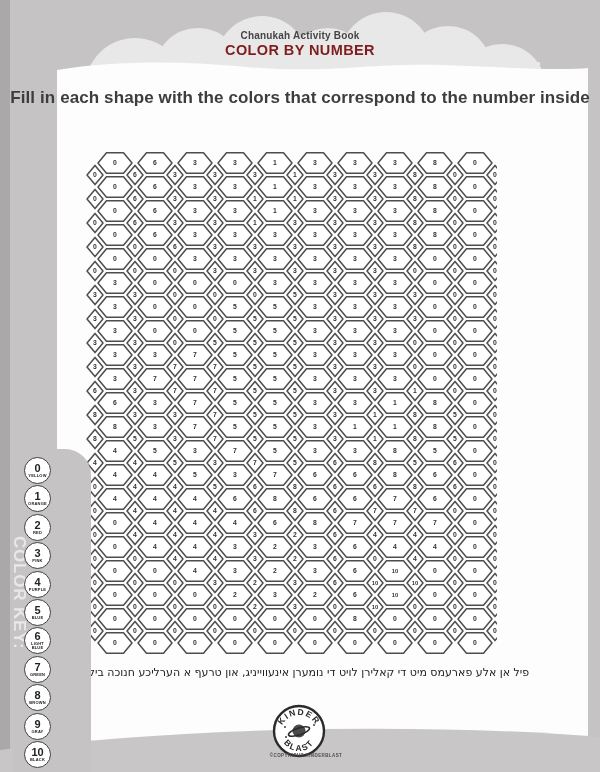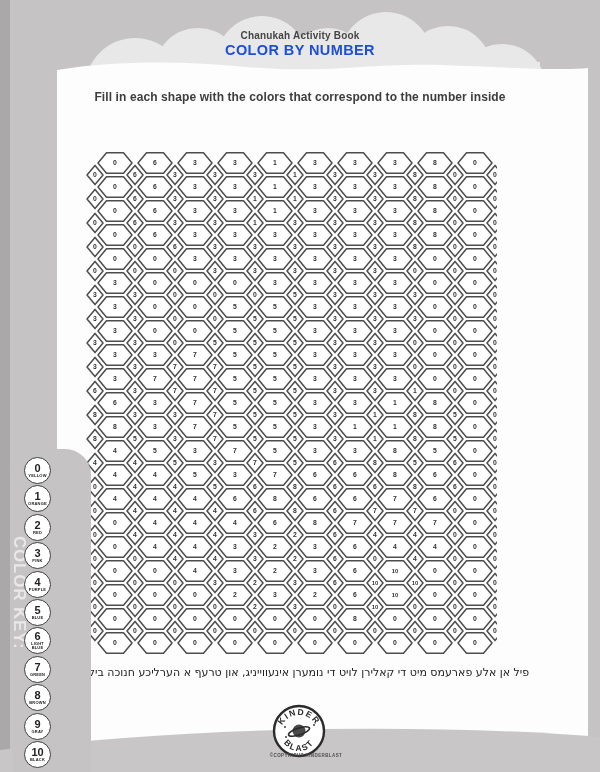--- a/index.html
+++ b/index.html
@@ -2,25 +2,25 @@
 <html><head>
 <meta charset="utf-8">
 <style>
   html,body{margin:0;padding:0;}
   body{font-family:"Liberation Sans",sans-serif;background:#9a9899;}
   .stage{position:relative;width:600px;height:772px;overflow:hidden;background:#c5c3c4;margin:0 auto;}
   .edge-strip{position:absolute;left:0;top:0;width:10px;height:772px;background:#aaa8a9;}
   .cloud-svg{position:absolute;left:0;top:0;}
   .header{position:absolute;left:0;top:30px;width:600px;text-align:center;color:#454545;}
   .header .book{font-size:10px;font-weight:600;letter-spacing:.2px;}
-  .header .title{font-size:14.5px;font-weight:800;letter-spacing:.4px;color:#1d4ed8;margin-top:1px;}
+  .header .title{font-size:14.5px;font-weight:800;letter-spacing:.4px;color:#7f1d1d;margin-top:1px;}
   .paper{position:absolute;left:57px;top:74px;width:531px;height:698px;background:#fdfdfd;}
   .paper-wave{position:absolute;left:57px;top:58px;}
   .instructions{position:absolute;left:0;top:88px;width:600px;text-align:center;
-    font-size:12px;line-height:19px;font-weight:600;color:#3d3d3d;letter-spacing:.1px;}
+    font-size:17px;line-height:19px;font-weight:600;color:#3d3d3d;letter-spacing:.1px;}
   .grid-wrap{position:absolute;left:85px;top:151px;width:412px;height:504px;}
   .yiddish{position:absolute;left:0;top:666px;width:612px;text-align:center;direction:rtl;
     font-family:"DejaVu Sans",sans-serif;font-size:11px;color:#222;}
   .logo{position:absolute;left:271px;top:703px;}
   .copyright{position:absolute;left:0;top:753px;width:612px;text-align:center;
     font-size:4.5px;font-weight:700;letter-spacing:.4px;color:#4c4c4c;}
   .hill-svg{position:absolute;left:0;bottom:0;}
   .key-tab{position:absolute;left:13px;top:449px;width:78px;height:323px;background:#c5c3c4;
     border-top-left-radius:26px;border-top-right-radius:26px;}
   .vlabel{position:absolute;left:9px;top:536px;width:20px;height:160px;}

